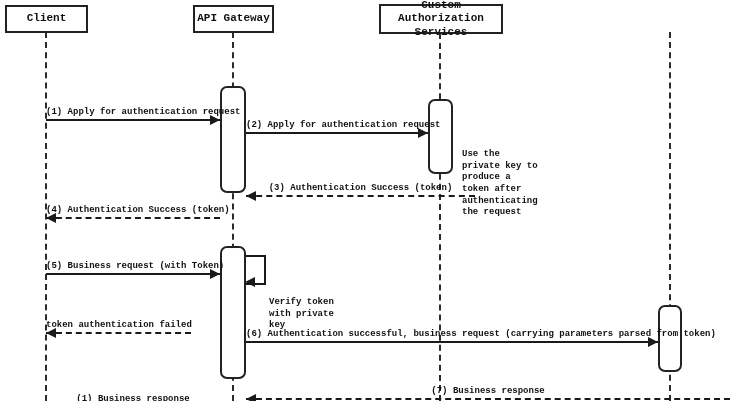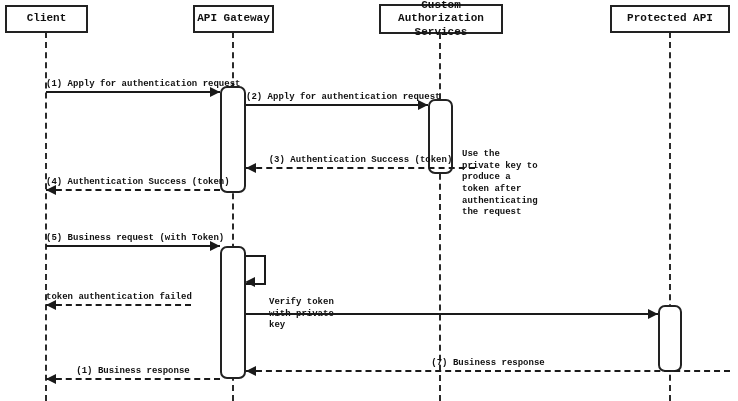--- a/index.html
+++ b/index.html
@@ -11,21 +11,21 @@
     position:absolute; box-sizing:border-box; z-index:4;
     border:2px solid #222; background:#fff;
     display:flex; align-items:center; justify-content:center;
     text-align:center; font-weight:bold; font-size:11px; line-height:1.2; padding:1px 2px;
   }
   .lifeline { position:absolute; width:0; border-left:2px dashed #2b2b2b; z-index:1; }
   .activation {
     position:absolute; box-sizing:border-box; z-index:2;
     border:2px solid #222; border-radius:7px; background:#fff;
   }
-  .msg { position:absolute; height:13px; z-index:3; }
+  .msg { position:absolute; height:13px; z-index:3;margin-top:28px; }
   .msg .lbl {
     position:absolute; left:0; right:0; bottom:3px; text-align:center;
     font-size:9px; font-weight:bold; white-space:nowrap;
   }
   .msg .line { position:absolute; left:0; right:0; top:12px; height:0; }
   .msg .line.solid  { border-top:2px solid #1a1a1a; }
   .msg .line.dashed { border-top:2px dashed #1a1a1a; }
   .arr {
     position:absolute; top:8px; width:0; height:0;
     border-top:5px solid transparent; border-bottom:5px solid transparent;
@@ -62,23 +62,20 @@
 
   <div class="participant" style="left:5px;   top:5px; width:83px;  height:28px;">
     <span>Client</span>
   </div>
   <div class="participant" style="left:193px; top:5px; width:81px;  height:28px;">
     <span>API Gateway</span>
   </div>
   <div class="participant" style="left:379px; top:4px; width:124px; height:30px;">
     <span>Custom Authorization Services</span>
   </div>
-  <div class="participant" style="left:610px; top:5px; width:120px; height:28px;">
-    <span>Protected API</span>
-  </div>
 
   <div class="msg" style="left:46px; top:79px; width:174px;">
     <div class="lbl">(1) Apply for authentication request</div>
     <div class="line solid"></div>
     <div class="arr right"></div>
   </div>
 
   <div class="msg" style="left:246px; top:92px; width:182px;">
     <div class="lbl">(2) Apply for authentication request</div>
     <div class="line solid"></div>
@@ -110,20 +107,21 @@
   </div>
   <div class="sidetext" style="left:269px; top:255px; width:82px;">Verify token with private key</div>
 
   <div class="msg" style="left:46px; top:292px; width:145px;">
     <div class="lbl">token authentication failed</div>
     <div class="line dashed"></div>
     <div class="arr left"></div>
   </div>
 
   <div class="msg" style="left:246px; top:301px; width:412px;">
+    <div class="lbl">(6) Authentication successful, business request (carrying parameters parsed from token)</div>
     <div class="line solid"></div>
     <div class="arr right"></div>
   </div>
 
   <div class="msg" style="left:246px; top:358px; width:484px;">
     <div class="lbl">(7) Business response</div>
     <div class="line dashed"></div>
     <div class="arr left"></div>
   </div>
 

